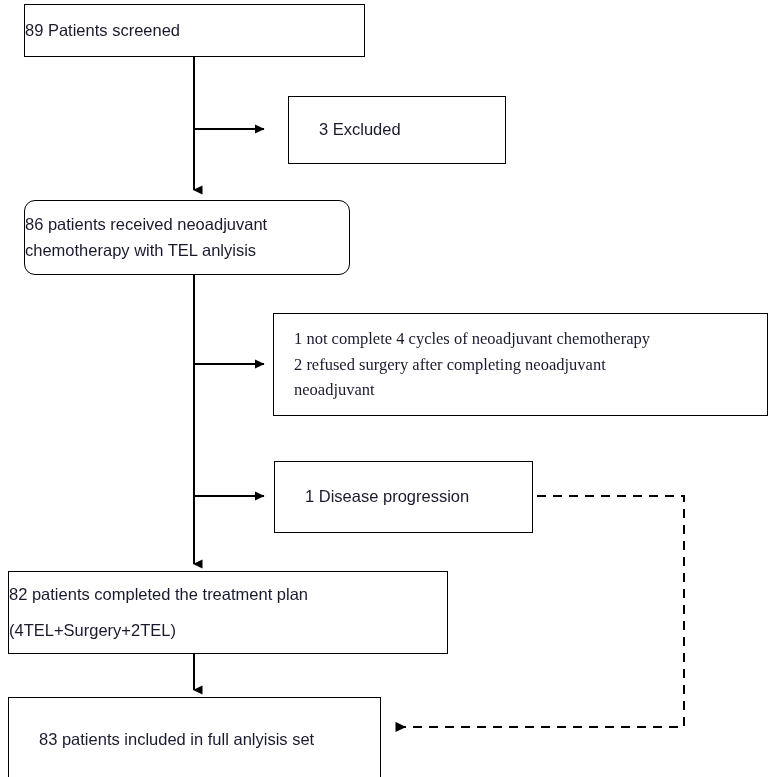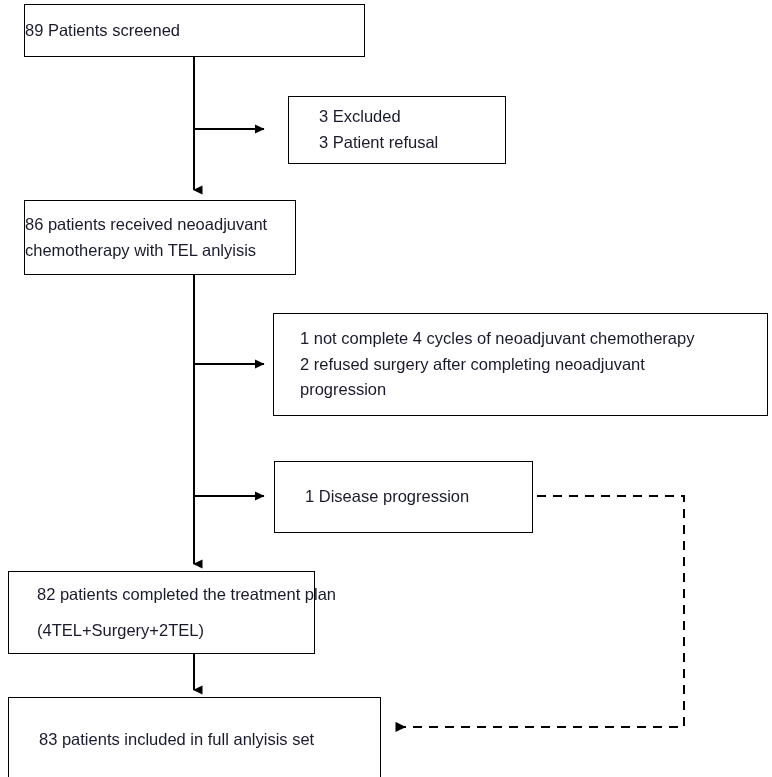--- a/index.html
+++ b/index.html
@@ -26,21 +26,21 @@
     justify-content: center;
   }
   .node .line {
     font-size: 16.5px;
     line-height: 1.55;
     white-space: nowrap;
     color: #1a1a2e;
   }
   .center .line { text-align: left; }
   .left-pad { padding-left: 30px; }
-  .left-pad-sm { padding-left: 26px; }
+  .left-pad-sm { padding-left: 20px; font-family: Liberation Serif, serif; }
   svg#wires {
     position: absolute;
     left: 0;
     top: 0;
     width: 772px;
     height: 777px;
     overflow: visible;
   }
 </style>
 </head>
@@ -75,39 +75,38 @@
 
     <path d="M489,496 L684,496 L684,727 L396,727" fill="none" stroke="#000000" stroke-width="2" stroke-dasharray="9 7" marker-end="url(#arrow-left)"></path>
   </svg>
 
   <div class="node center" style="left:24px; top:4px; width:341px; height:53px;">
     <div class="line">89 Patients screened</div>
   </div>
 
   <div class="node left-pad" style="left:288px; top:96px; width:218px; height:68px;">
     <div class="line">3 Excluded</div>
-    <div class="line">3 Patient refusal</div>
   </div>
 
-  <div class="node center" style="left:24px; top:200px; width:272px; height:75px;">
+  <div class="node center" style="left:24px; top:200px; width:326px; height:75px;border-radius:11px;">
     <div class="line">86 patients received neoadjuvant</div>
     <div class="line">chemotherapy with TEL anlyisis</div>
   </div>
 
   <div class="node left-pad-sm" style="left:273px; top:313px; width:495px; height:103px;">
     <div class="line">1 not complete 4 cycles of neoadjuvant chemotherapy</div>
     <div class="line">2 refused surgery after completing neoadjuvant</div>
-    <div class="line">progression</div>
+    <div class="line">neoadjuvant</div>
   </div>
 
   <div class="node left-pad" style="left:274px; top:461px; width:259px; height:72px;">
     <div class="line">1 Disease progression</div>
   </div>
 
-  <div class="node center" style="left:8px; top:571px; width:307px; height:83px;padding-left:28px;">
+  <div class="node center" style="left:8px; top:571px; width:440px; height:83px;">
     <div class="line" style="margin-bottom:10px;">82 patients completed the treatment plan</div>
     <div class="line">(4TEL+Surgery+2TEL)</div>
   </div>
 
   <div class="node left-pad" style="left:8px; top:697px; width:373px; height:86px;">
     <div class="line">83 patients included in full anlyisis set</div>
   </div>
 
 </div>
 

